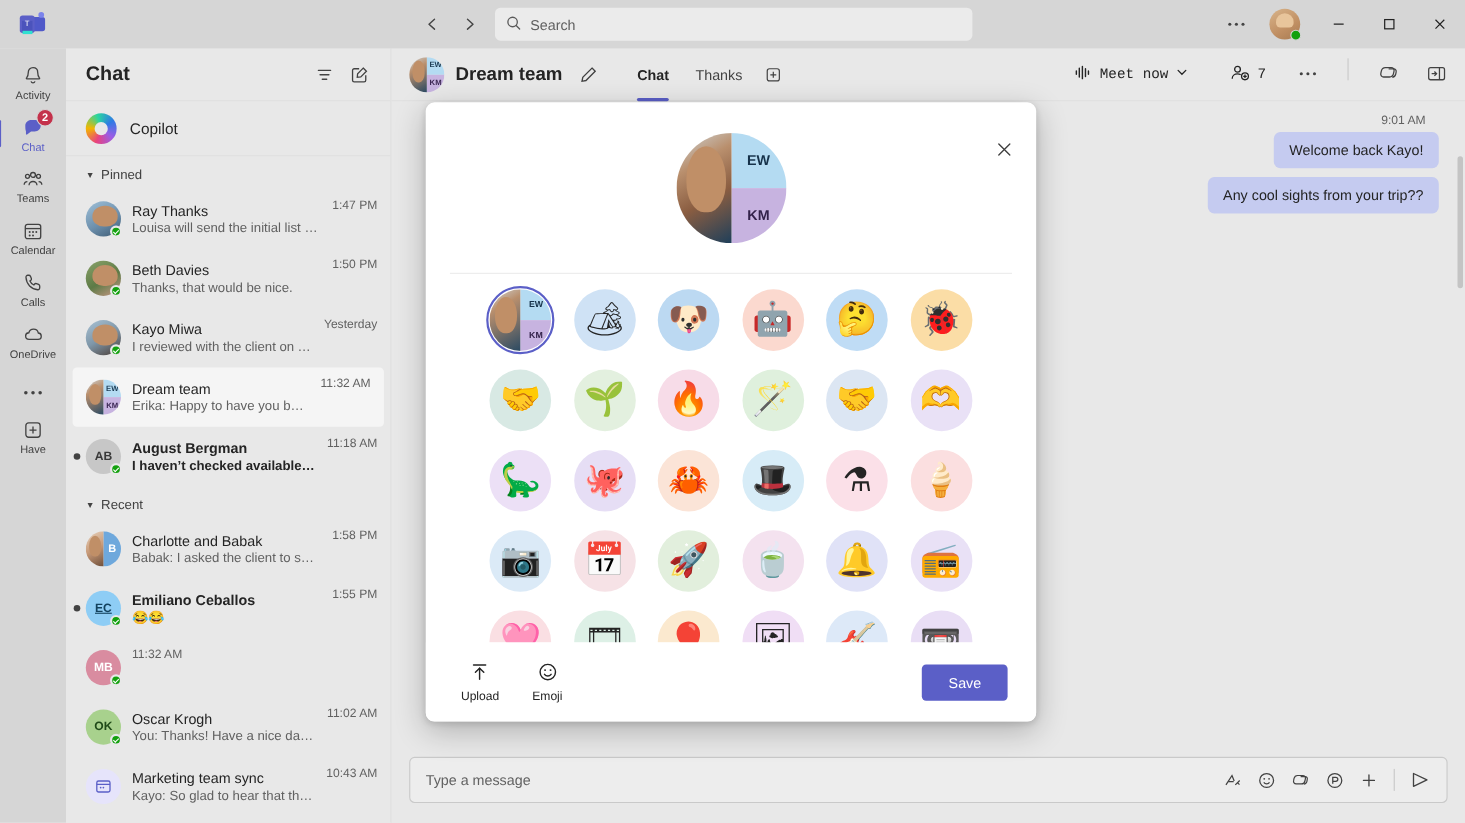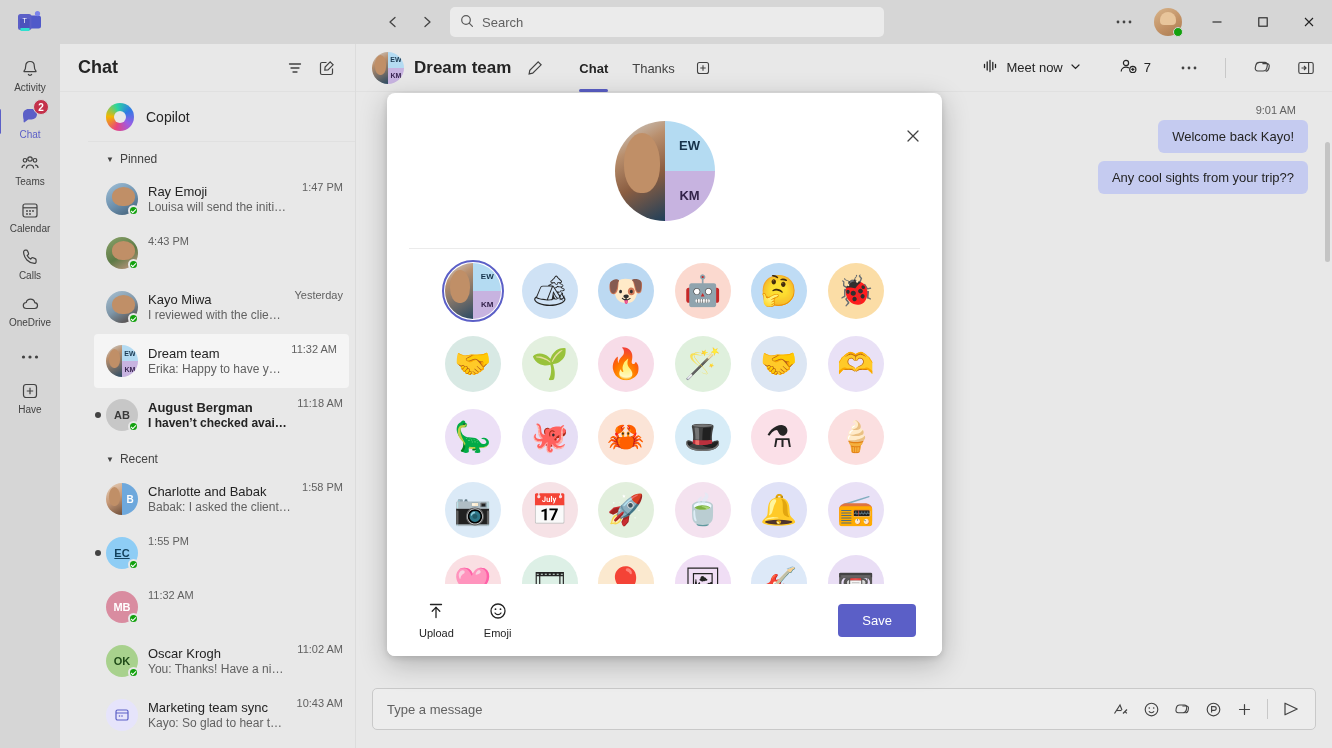--- a/index.html
+++ b/index.html
@@ -95,21 +95,21 @@
   .cl-head {
     height: 48px; flex: 0 0 48px; display: flex; align-items: center;
     padding: 0 14px 0 18px; border-bottom: 1px solid #e0e0e0;
   }
   .cl-title { font-size: 18px; font-weight: 700; }
   .cl-head-actions { margin-left: auto; display: flex; gap: 4px; }
   .iconbtn {
     width: 28px; height: 28px; border-radius: 4px; color: #424242;
     display: flex; align-items: center; justify-content: center; cursor: pointer;
   }
-  .cl-scroll { flex: 1; overflow: hidden; margin-left: 28px; }
+  .cl-scroll { flex: 1; overflow: hidden; }
   .copilot-row {
     height: 50px; display: flex; align-items: center; gap: 12px;
     padding: 0 18px; cursor: pointer; border-bottom: 1px solid #e0e0e0;
   }
   .copilot-icon {
     width: 28px; height: 28px; border-radius: 50%;
     background: conic-gradient(from 200deg,#e8437f,#f2b600,#2ad6a0,#2f7ae5,#9b5de5,#e8437f);
     position: relative;
   }
   .copilot-icon::after {
@@ -171,21 +171,21 @@
   .ch-tabs { display: flex; align-items: center; gap: 4px; margin-left: 10px; }
   .ch-tab {
     padding: 4px 10px 3px; font-size: 13px; color: #424242; cursor: pointer;
     position: relative; border-radius: 4px;
   }
   .ch-tab.active { font-weight: 700; color: #242424; }
   .ch-tab.active::after {
     content: ""; position: absolute; left: 10px; right: 10px; bottom: -13px;
     height: 2.5px; border-radius: 2px; background: #5b5fc7;
   }
-  .ch-right { margin-left: auto; display: flex; align-items: center; gap: 16px; }
+  .ch-right { margin-left: auto; display: flex; gap: 16px; font-family: Liberation Mono, monospace; }
   .meetnow {
     display: flex; align-items: center; gap: 7px; padding: 5px 8px;
     border-radius: 4px; cursor: pointer; font-size: 13px; color: #242424;
   }
   .people-count {
     display: flex; align-items: center; gap: 6px; padding: 5px 8px;
     border-radius: 4px; cursor: pointer; font-size: 13px; margin-left: 6px;
   }
   .vsep { width: 1px; height: 20px; background: #c8c8c8; margin: 0 6px; }
 
@@ -459,32 +459,36 @@
           <span class="caret">▼</span>
           <span>Pinned</span>
         </div>
 
         <div class="chat-item">
           <div class="av-wrap">
             <div class="av facephoto" style="background:linear-gradient(150deg,#9fc0d8,#6d90ad 55%,#3c5a72);"></div>
             <div class="mini-presence"></div>
           </div>
           <div class="ci-text">
-            <div class="ci-name">Ray Emoji</div>
+            <div class="ci-name">Ray Thanks</div>
             <div class="ci-prev">Louisa will send the initial list of…</div>
           </div>
           <div class="ci-time">1:47 PM</div>
         </div>
 
         <div class="chat-item">
           <div class="av-wrap">
             <div class="av facephoto" style="background:linear-gradient(150deg,#8aa36a,#5d7a46 55%,#cf9a8a);"></div>
             <div class="mini-presence"></div>
           </div>
-          <div class="ci-time">4:43 PM</div>
+          <div class="ci-text">
+            <div class="ci-name">Beth Davies</div>
+            <div class="ci-prev">Thanks, that would be nice.</div>
+          </div>
+          <div class="ci-time">1:50 PM</div>
         </div>
 
         <div class="chat-item">
           <div class="av-wrap">
             <div class="av facephoto" style="background:linear-gradient(150deg,#a9c2d4,#7e96a8 50%,#4a3a32);"></div>
             <div class="mini-presence"></div>
           </div>
           <div class="ci-text">
             <div class="ci-name">Kayo Miwa</div>
             <div class="ci-prev">I reviewed with the client on Th…</div>
@@ -541,20 +545,24 @@
             <div class="ci-prev">Babak: I asked the client to send…</div>
           </div>
           <div class="ci-time">1:58 PM</div>
         </div>
 
         <div class="chat-item">
           <div class="unread-dot"></div>
           <div class="av-wrap">
             <div class="av" style="background:#8ecdf5;color:#13425e;text-decoration:underline;">EC</div>
             <div class="mini-presence"></div>
+          </div>
+          <div class="ci-text">
+            <div class="ci-name unread">Emiliano Ceballos</div>
+            <div class="ci-prev">😂😂</div>
           </div>
           <div class="ci-time">1:55 PM</div>
         </div>
 
         <div class="chat-item">
           <div class="av-wrap">
             <div class="av" style="background:#d98ca0;color:#fff;">MB</div>
             <div class="mini-presence"></div>
           </div>
           <div class="ci-time">11:32 AM</div>

